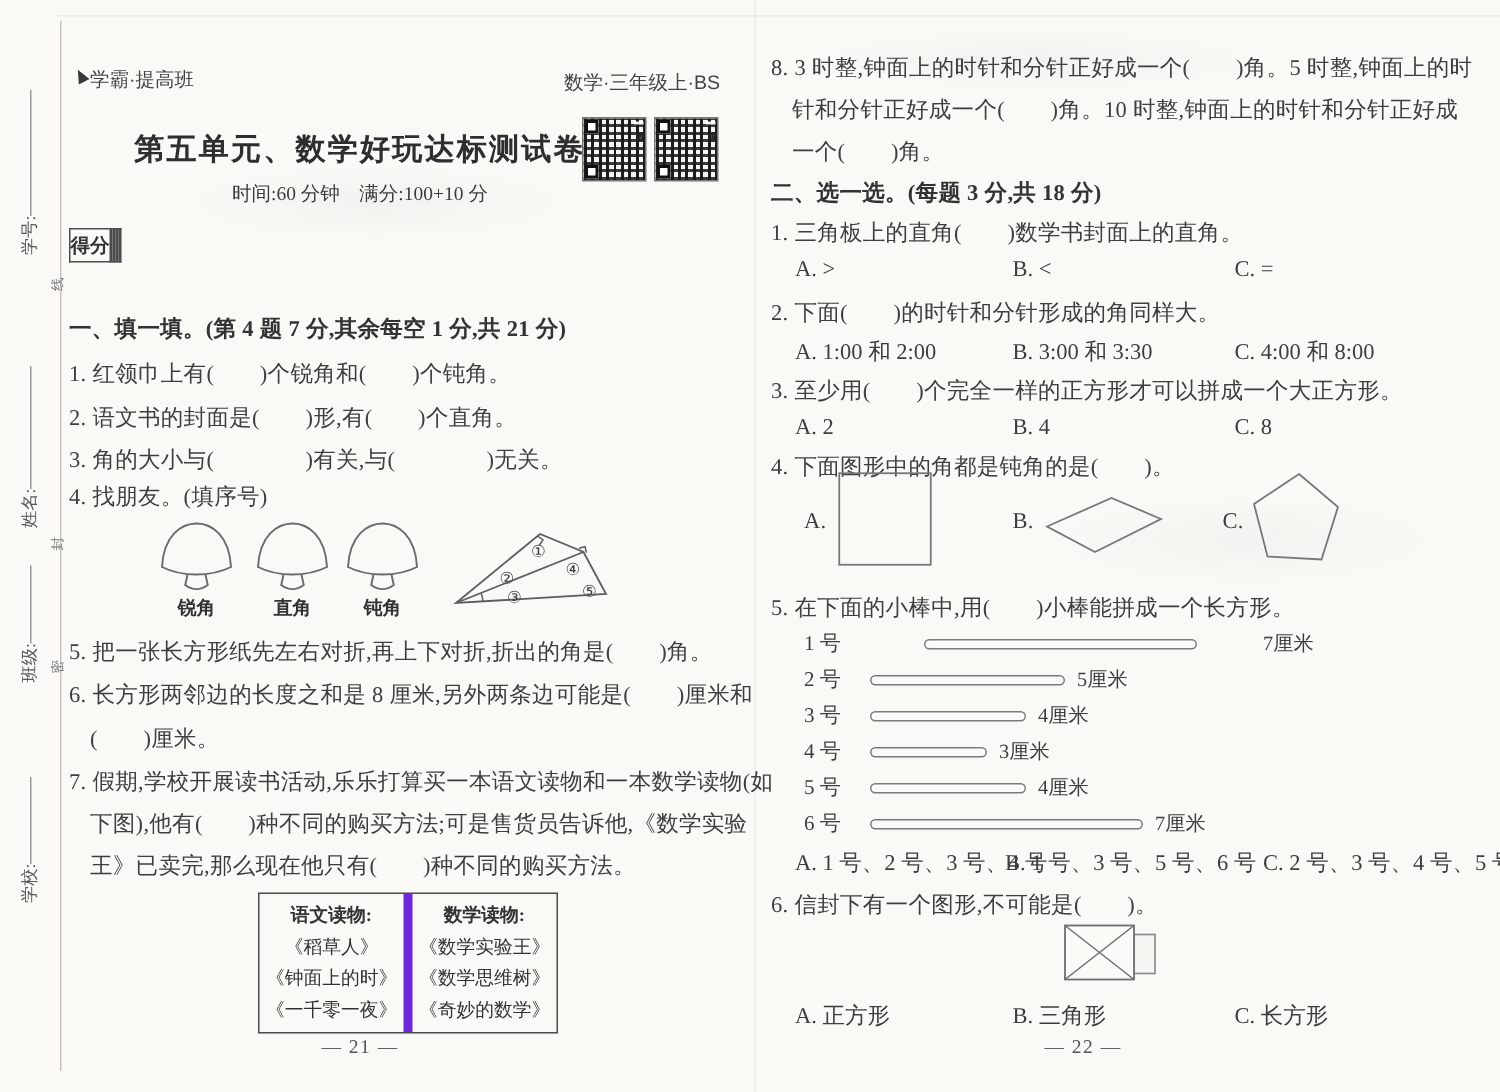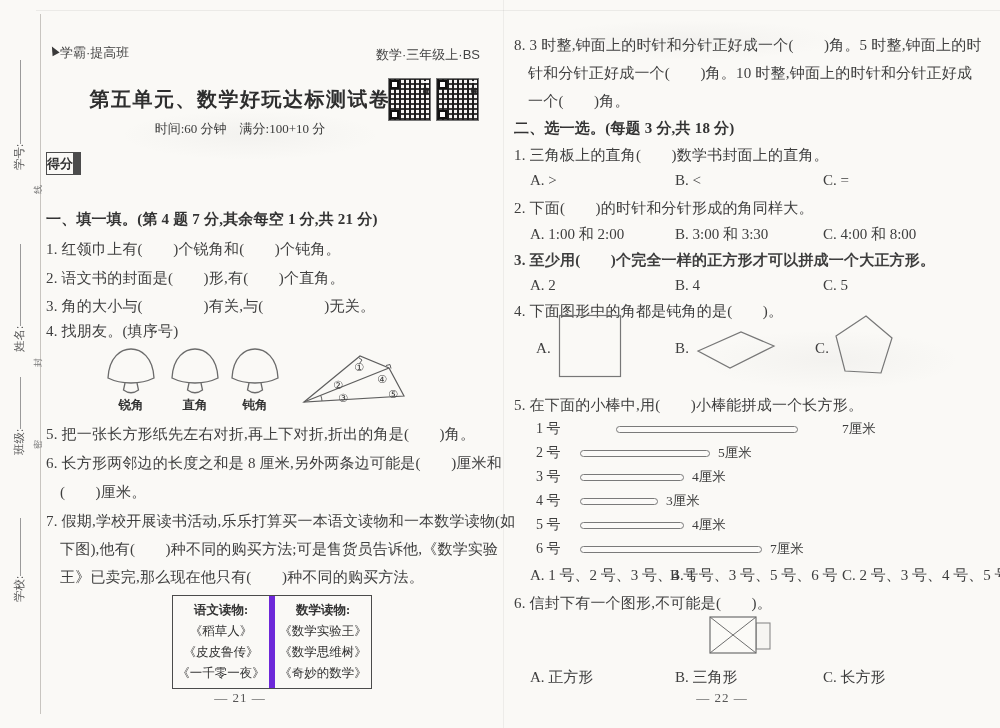--- a/index.html
+++ b/index.html
@@ -157,21 +157,21 @@
     <div class="ln" style="left:2px;top:454px;">6. 长方形两邻边的长度之和是 8 厘米,另外两条边可能是(　　)厘米和</div>
     <div class="ln" style="left:16px;top:483px;">(　　)厘米。</div>
     <div class="ln" style="left:2px;top:512px;">7. 假期,学校开展读书活动,乐乐打算买一本语文读物和一本数学读物(如</div>
     <div class="ln" style="left:16px;top:540px;">下图),他有(　　)种不同的购买方法;可是售货员告诉他,《数学实验</div>
     <div class="ln" style="left:16px;top:568px;">王》已卖完,那么现在他只有(　　)种不同的购买方法。</div>
 
     <div class="booktable">
       <div class="bt-col">
         <div class="b">语文读物:</div>
         <div>《稻草人》</div>
-        <div>《皮皮鲁传》</div>
+        <div>《钟面上的时》</div>
         <div>《一千零一夜》</div>
       </div>
       <div class="bt-col r">
         <div class="b">数学读物:</div>
         <div>《数学实验王》</div>
         <div>《数学思维树》</div>
         <div>《奇妙的数学》</div>
       </div>
     </div>
 
@@ -193,25 +193,25 @@
       <span>C. =</span>
     </div>
 
     <div class="ln" style="left:2px;top:199px;">2. 下面(　　)的时针和分针形成的角同样大。</div>
     <div class="opts opts3" style="left:18px;top:225px;">
       <span>A. 1:00 和 2:00</span>
       <span>B. 3:00 和 3:30</span>
       <span>C. 4:00 和 8:00</span>
     </div>
 
-    <div class="ln" style="left:2px;top:251px;font-weight:bold;">3. 至少用(　　)个完全一样的正方形才可以拼成一个大正方形。</div>
+    <div class="ln" style="left:2px;top:251px;">3. 至少用(　　)个完全一样的正方形才可以拼成一个大正方形。</div>
     <div class="opts opts3" style="left:18px;top:277px;">
       <span>A. 2</span>
       <span>B. 4</span>
-      <span>C. 5</span>
+      <span>C. 8</span>
     </div>
 
     <div class="ln" style="left:2px;top:302px;">4. 下面图形中的角都是钝角的是(　　)。</div>
 
     <div class="ln" style="left:24px;top:340px;">A.</div>
     <svg class="abs" style="left:46px;top:314px;" width="64" height="64" viewBox="0 0 64 64">
       <rect x="1.5" y="1.5" width="61" height="61" fill="none" stroke="#777" stroke-width="1.2"></rect>
     </svg>
     <div class="ln" style="left:163px;top:340px;">B.</div>
     <svg class="abs" style="left:184px;top:330px;" width="80" height="40" viewBox="0 0 80 40">

